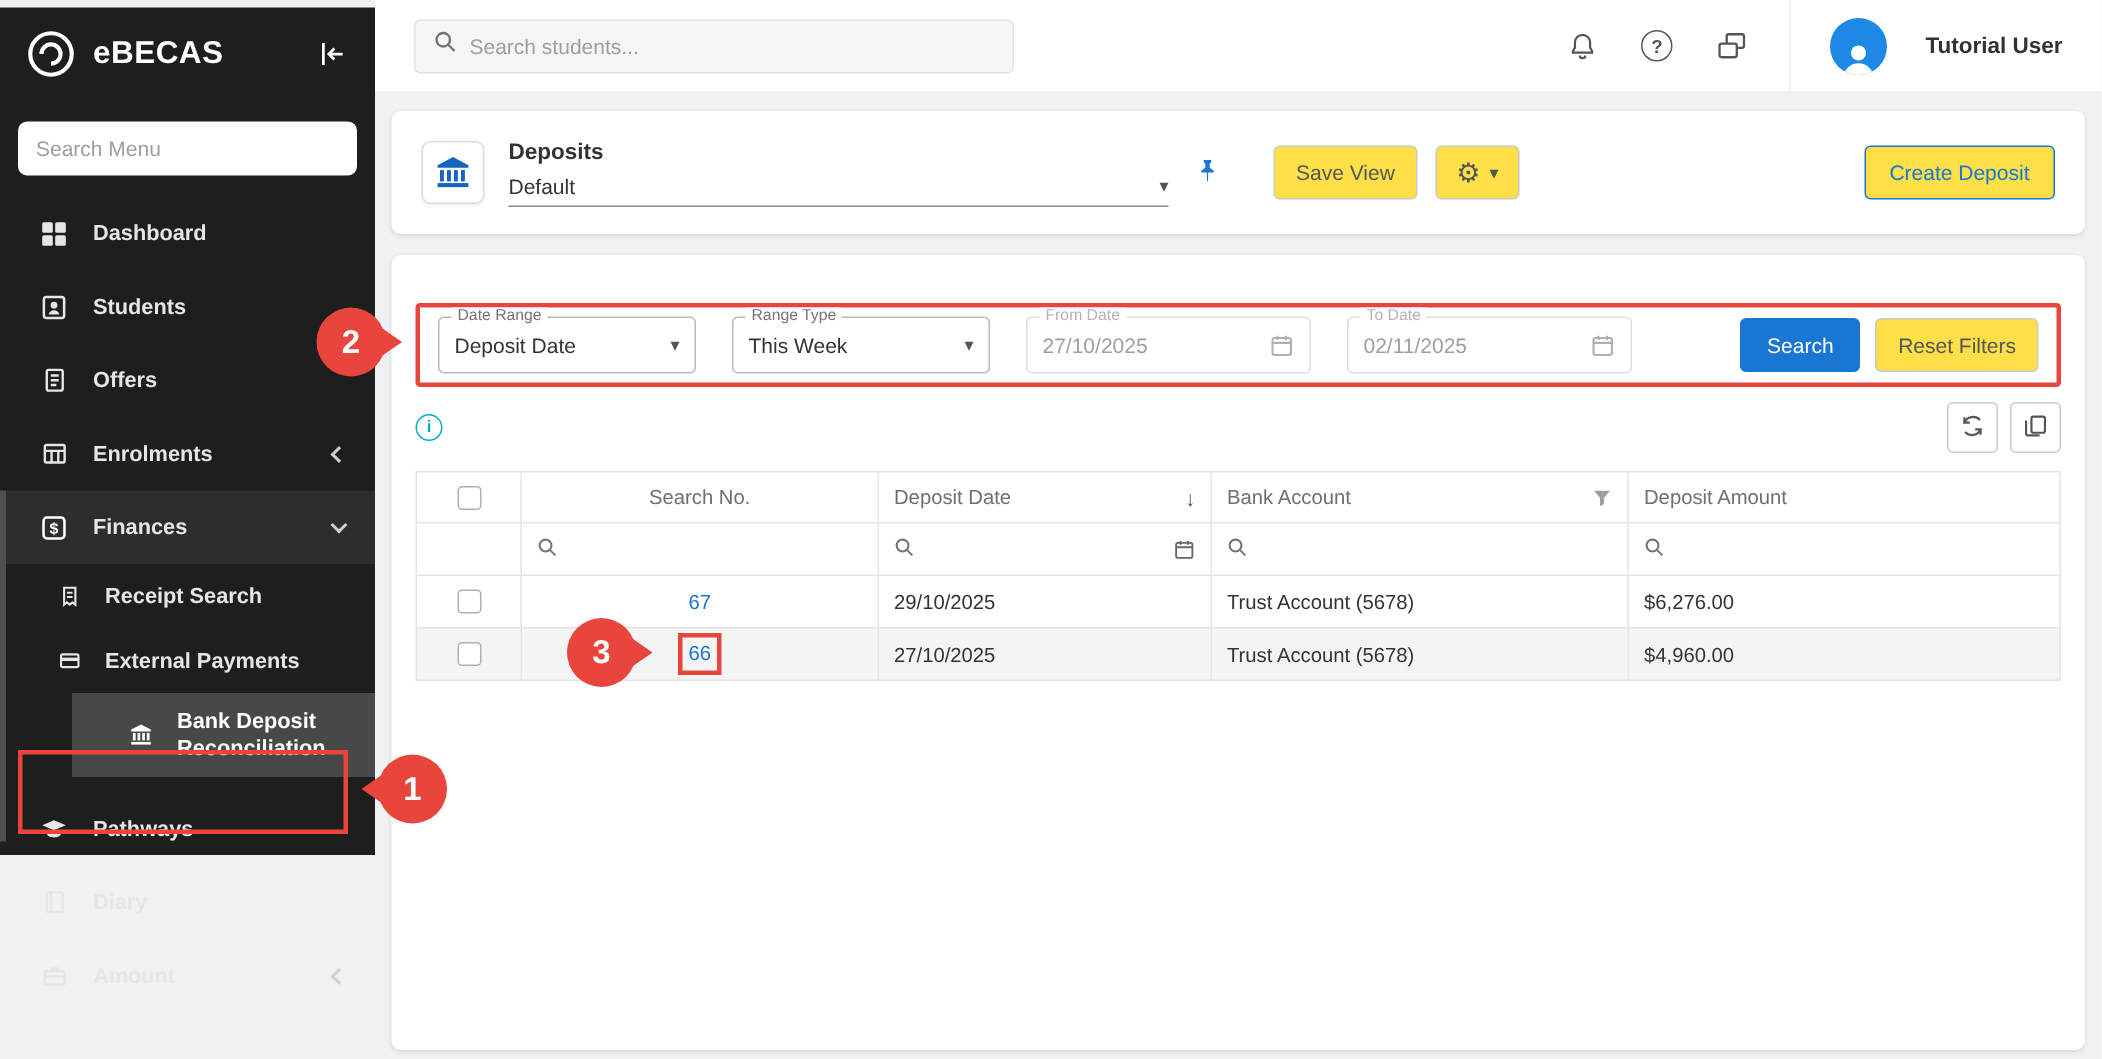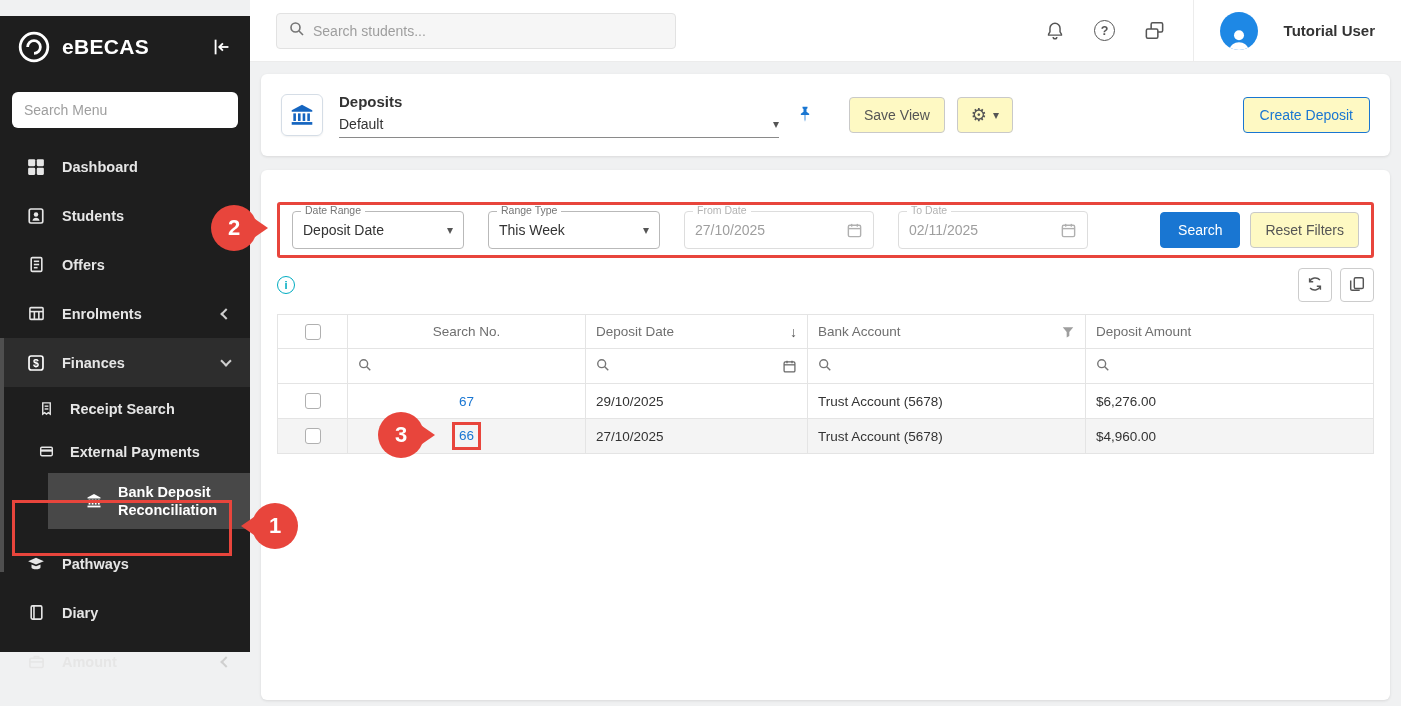--- a/index.html
+++ b/index.html
@@ -1,20 +1,20 @@
 <!DOCTYPE html>
 <html><head>
 <meta charset="utf-8">
 <style>
   *{box-sizing:border-box;margin:0;padding:0;}
   body{width:1401px;height:706px;position:relative;overflow:hidden;
        font-family:"Liberation Sans",sans-serif;background:#f0f1f2;}
 
   
-  .sidebar{position:absolute;left:0;top:16px;width:250px;height:636px;background:#1e1e1e;z-index:20;}
+  .sidebar{position:absolute;left:0;top:5px;width:250px;height:565px;background:#1e1e1e;z-index:20;}
   .sb-header{height:62px;display:flex;align-items:center;padding:0 16px;gap:10px;}
   .logo{width:36px;height:36px;display:flex;align-items:center;justify-content:center;}
   .brand{color:#fff;font-size:21px;font-weight:700;letter-spacing:.3px;flex:1;}
   .collapse-btn{width:24px;height:24px;display:flex;align-items:center;justify-content:center;cursor:pointer;}
   .sb-search{padding:14px 12px;}
   .sb-search input{width:100%;height:36px;border-radius:6px;border:none;padding:0 12px;
        font-size:14px;background:#fff;color:#333;outline:none;}
   .sb-menu{position:relative;}
   .group-bar{position:absolute;left:0;top:196px;width:4px;height:234px;background:#4f4f4f;}
   .sb-item{height:49px;display:flex;align-items:center;padding:0 20px 0 26px;gap:16px;color:#e6e6e6;cursor:pointer;}
@@ -52,21 +52,21 @@
   .card-head{height:82px;display:flex;align-items:center;padding:0 20px;margin-bottom:14px;}
   .tile{width:42px;height:42px;border:1px solid #d5dde6;border-radius:6px;display:flex;
        align-items:center;justify-content:center;margin-right:16px;box-shadow:0 1px 2px rgba(0,0,0,.06);}
   .head-block{width:440px;}
   .head-title{font-size:15px;font-weight:700;color:#333;margin-bottom:6px;}
   .view-select{display:flex;align-items:center;border-bottom:1px solid #8a8a8a;padding-bottom:5px;
        font-size:14px;color:#333;cursor:pointer;}
   .caret{color:#555;font-size:12px;}
   .view-select .caret{margin-left:auto;}
   .pin{margin-left:16px;display:flex;align-items:center;}
-  .btn{height:36px;border-radius:4px;background:#fef9c3;font-size:14px;display:inline-flex;
+  .btn{height:36px;border-radius:4px;background:#fde047;font-size:14px;display:inline-flex;
        align-items:center;justify-content:center;cursor:pointer;font-family:inherit;}
   .btn-outline-gray{border:1px solid #c9c9c9;color:#555;padding:0 14px;}
   .save-view{margin-left:34px;}
   .btn-gear{border:1px solid #c9c9c9;color:#555;width:56px;gap:6px;margin-left:12px;font-size:18px;}
   .btn-outline-blue{border:1px solid #1976d2;color:#1976d2;padding:0 16px;margin-left:auto;}
   .btn-blue{background:#1976d2;color:#fff;border:1px solid #1976d2;padding:0 17px;}
 
   .card-body{height:530px;padding:20px 16px 16px;position:relative;}
   .filters{border:3px solid #e8453c;border-radius:3px;margin-top:12px;display:flex;
        align-items:center;gap:24px;padding:6px 12px;}

